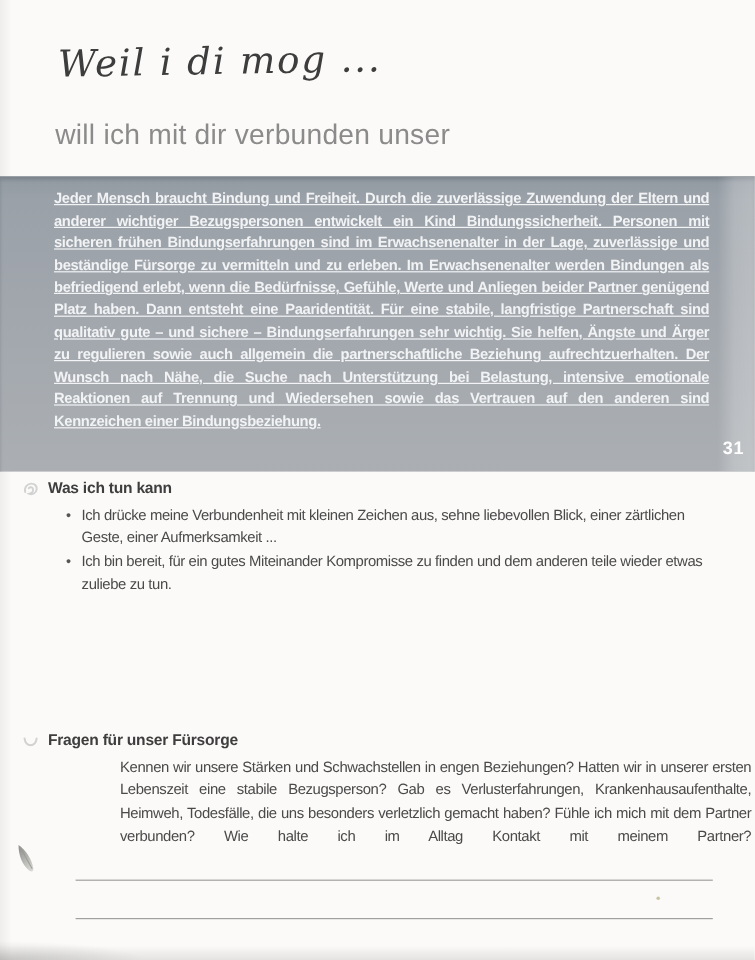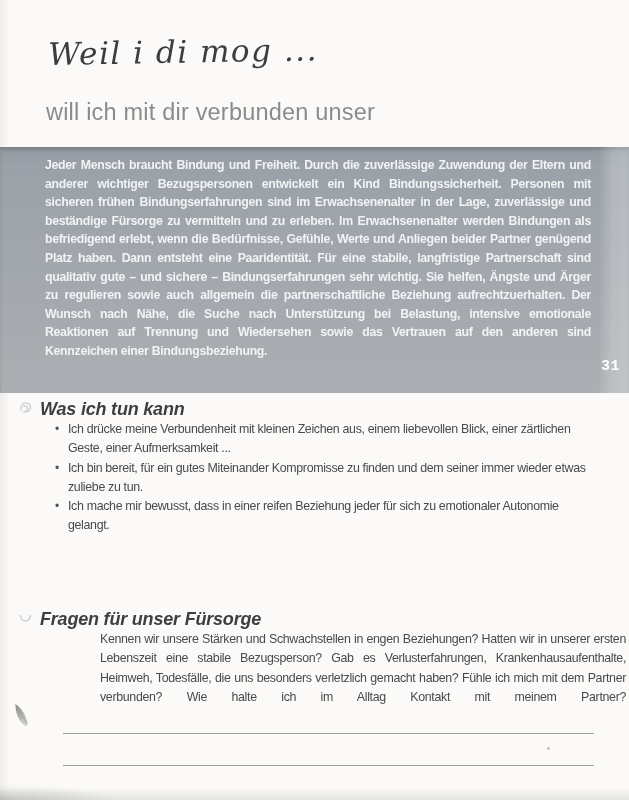--- a/index.html
+++ b/index.html
@@ -33,30 +33,30 @@
     box-shadow:inset 0 3px 3px rgba(60,66,74,0.25);
     overflow:hidden;
   }
   .intro-box .right-strip{
     position:absolute;right:0;top:0;width:31px;height:246px;
     background:linear-gradient(90deg,rgba(255,255,255,0),rgba(255,255,255,0.22) 45%,rgba(255,255,255,0.28));
   }
   .intro-text{
     position:absolute;left:45px;top:9px;width:546px;
     font-weight:bold;font-size:12.3px;line-height:18.6px;
-    letter-spacing:-0.3px;color:#f2f3f5;text-align:justify;
+    letter-spacing:-0.3px;color:#f2f3f5;text-align:justify;text-decoration:underline;
   }
   .page-number{
-    position:absolute;right:9px;bottom:18px;
-    font-weight:bold;font-size:15px;color:#fdfdfd;letter-spacing:0.5px;font-family:Liberation Mono, monospace;
+    position:absolute;right:9px;bottom:11px;
+    font-weight:bold;font-size:15px;color:#fdfdfd;letter-spacing:0.5px;
   }
 
   .section-heading{
     position:absolute;left:40px;
-    font-weight:bold;font-size:18px;color:#3e3e3e;letter-spacing:-0.2px;font-style:italic;
+    font-weight:bold;font-size:13px;color:#3e3e3e;letter-spacing:-0.2px;
   }
   .heading-icon{position:absolute;left:18px;width:15px;height:14px;}
   .heading-icon svg{display:block;}
 
   .bullet-list{
     position:absolute;left:68px;top:420px;width:526px;margin:0;padding:0;
     list-style:none;
     font-size:12.4px;line-height:19.3px;letter-spacing:-0.33px;color:#4a4a4a;
   }
   .bullet-list li{position:relative;margin:0;padding:0;}
@@ -100,23 +100,22 @@
 </div>
 
 <div class="heading-icon" style="top:401px">
   <svg width="15" height="14" viewBox="0 0 15 14">
     <path d="M3,9 C2,5 5,2 8,2 C11,2 13,4 12.5,7 C12,10 9,11.5 6.5,10.5 C8.5,10 10,8.5 9.5,6.5 C9,4.8 7,4.5 6,5.8" fill="none" stroke="#d2d2d2" stroke-width="1.6" stroke-linecap="round"></path>
   </svg>
 </div>
 <div class="section-heading" style="top:399px">Was ich tun kann</div>
 
 <ul class="bullet-list">
-  <li>Ich drücke meine Verbundenheit mit kleinen Zeichen aus, einem liebevollen Blick, einer zärtlichen Geste, einer Aufmerksamkeit ...</li>
-  <li>Ich bin bereit, für ein gutes Miteinander Kompromisse zu finden und dem seiner immer wieder etwas zuliebe zu tun.</li>
-  <li>Ich mache mir bewusst, dass in einer reifen Beziehung jeder für sich zu emotionaler Autonomie gelangt.</li>
+  <li>Ich drücke meine Verbundenheit mit kleinen Zeichen aus, sehne liebevollen Blick, einer zärtlichen Geste, einer Aufmerksamkeit ...</li>
+  <li>Ich bin bereit, für ein gutes Miteinander Kompromisse zu finden und dem anderen teile wieder etwas zuliebe zu tun.</li>
 </ul>
 
 <div class="heading-icon" style="top:611px">
   <svg width="15" height="14" viewBox="0 0 15 14">
     <path d="M2.5,4.5 C3,8 5,10 7.5,10 C10,10 12,8 12.5,4.5" fill="none" stroke="#d2d2d2" stroke-width="1.7" stroke-linecap="round"></path>
   </svg>
 </div>
 <div class="section-heading" style="top:609px">Fragen für unser Fürsorge</div>
 
 <div class="questions-para">Kennen wir unsere Stärken und Schwachstellen in engen Beziehungen? Hatten wir in unserer ersten Lebenszeit eine stabile Bezugsperson? Gab es Verlusterfahrungen, Krankenhausaufenthalte, Heimweh, Todesfälle, die uns besonders verletzlich gemacht haben? Fühle ich mich mit dem Partner verbunden? Wie halte ich im Alltag Kontakt mit meinem Partner?</div>

